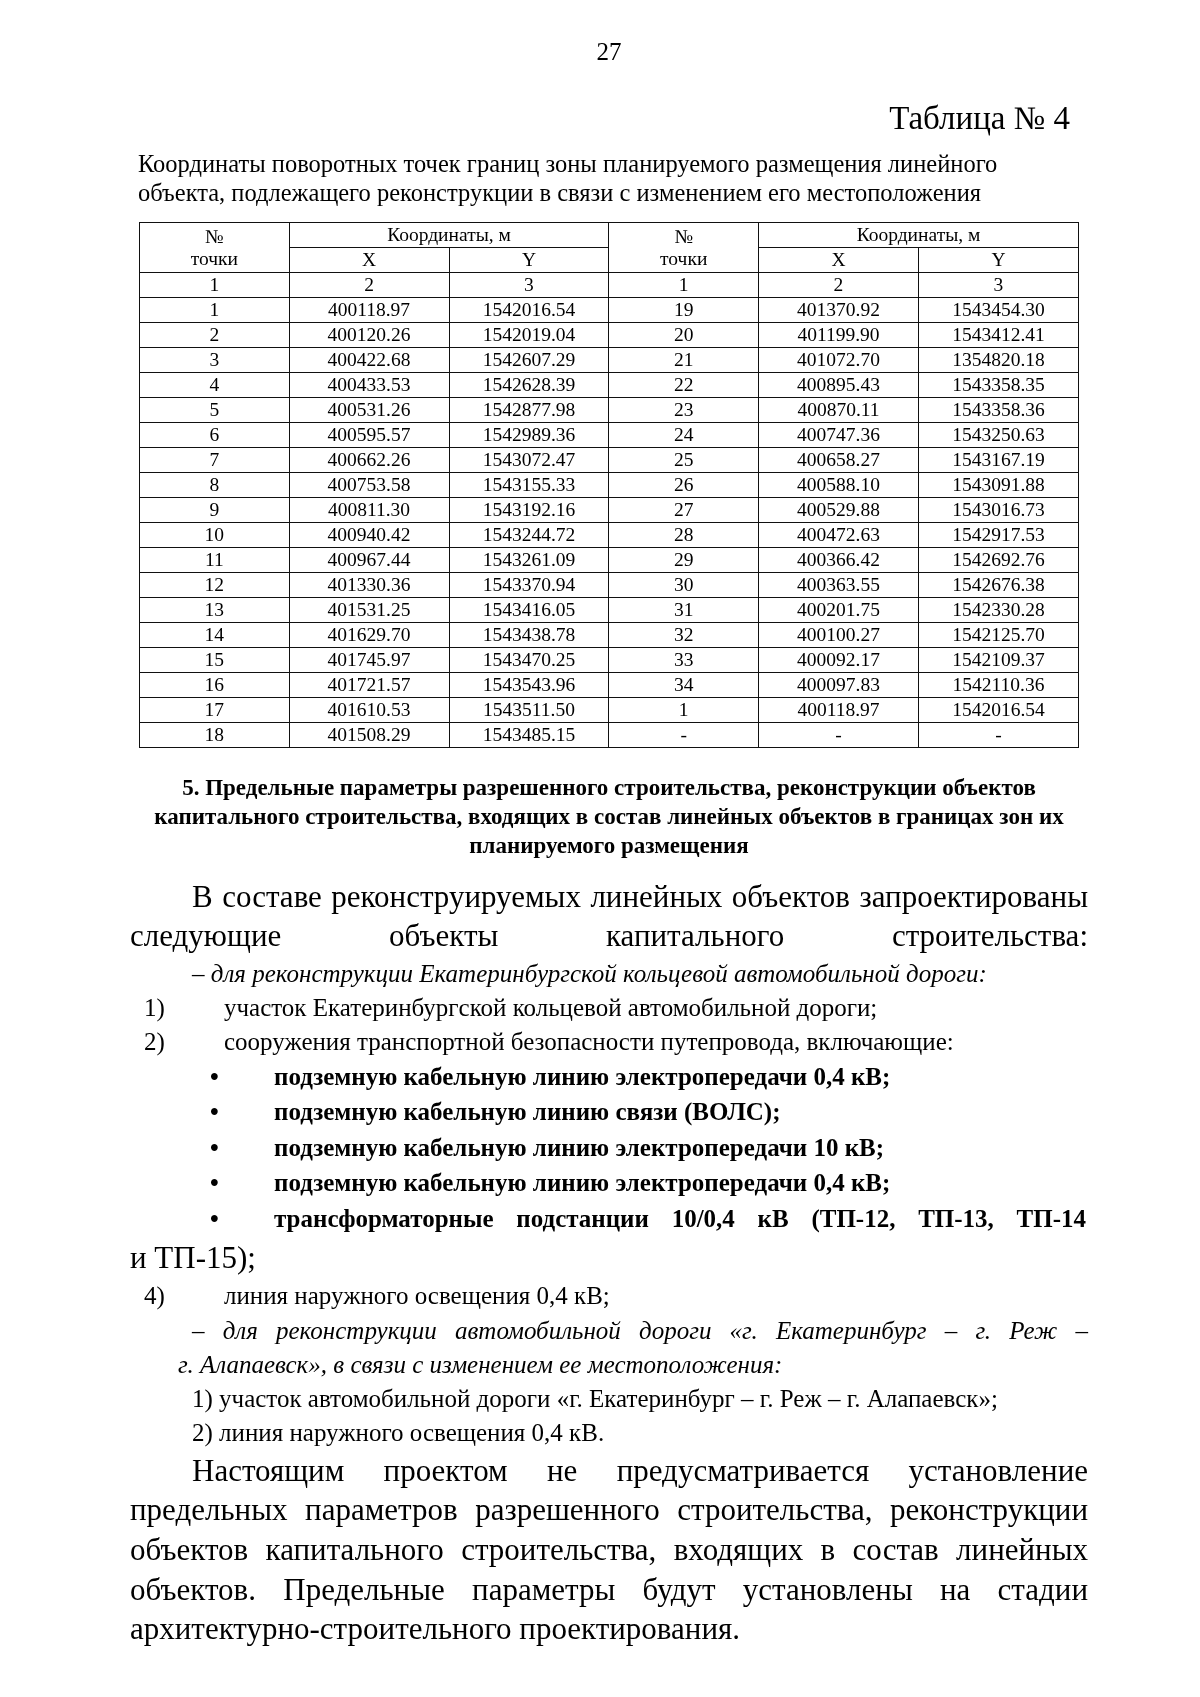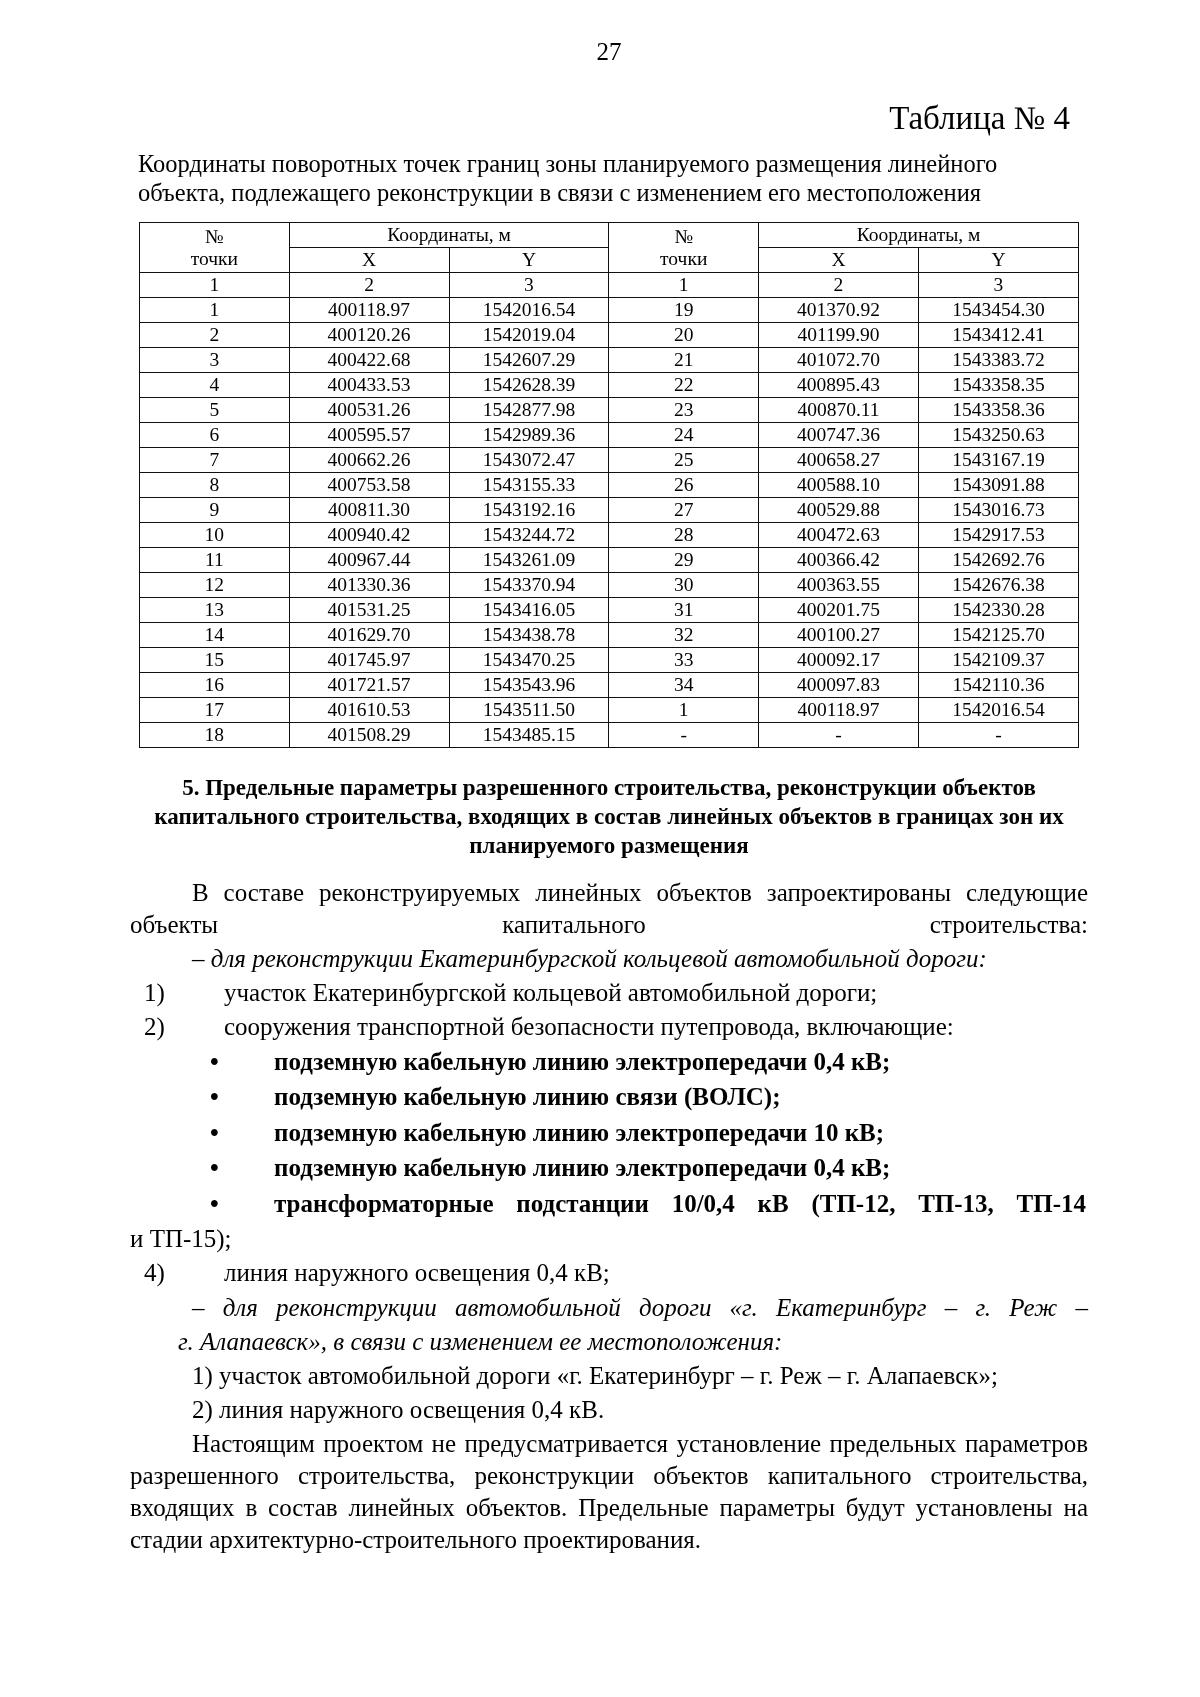--- a/index.html
+++ b/index.html
@@ -63,21 +63,21 @@
   .thick-l { border-left-width: 1.6px !important; }
   
   h2.section {
     font-size: 23px;
     font-weight: bold;
     text-align: center;
     line-height: 1.25;
     margin: 26px 22px 16px 22px;
   }
   p.body {
-    font-size: 25px;
+    font-size: 31px;
     line-height: 1.28;
     margin: 0 0 2px 0;
     text-align: justify;
     text-indent: 62px;
   }
   p.body.noind { text-indent: 0; }
   p.dash {
     font-size: 25px;
     line-height: 1.28;
     margin: 0 0 2px 0;
@@ -179,21 +179,21 @@
           <td class="thick-l">20</td>
           <td>401199.90</td>
           <td>1543412.41</td>
         </tr>
         <tr>
           <td>3</td>
           <td>400422.68</td>
           <td>1542607.29</td>
           <td class="thick-l">21</td>
           <td>401072.70</td>
-          <td>1543383.72</td>
+          <td>1354820.18</td>
         </tr>
         <tr>
           <td>4</td>
           <td>400433.53</td>
           <td>1542628.39</td>
           <td class="thick-l">22</td>
           <td>400895.43</td>
           <td>1543358.35</td>
         </tr>
         <tr>

